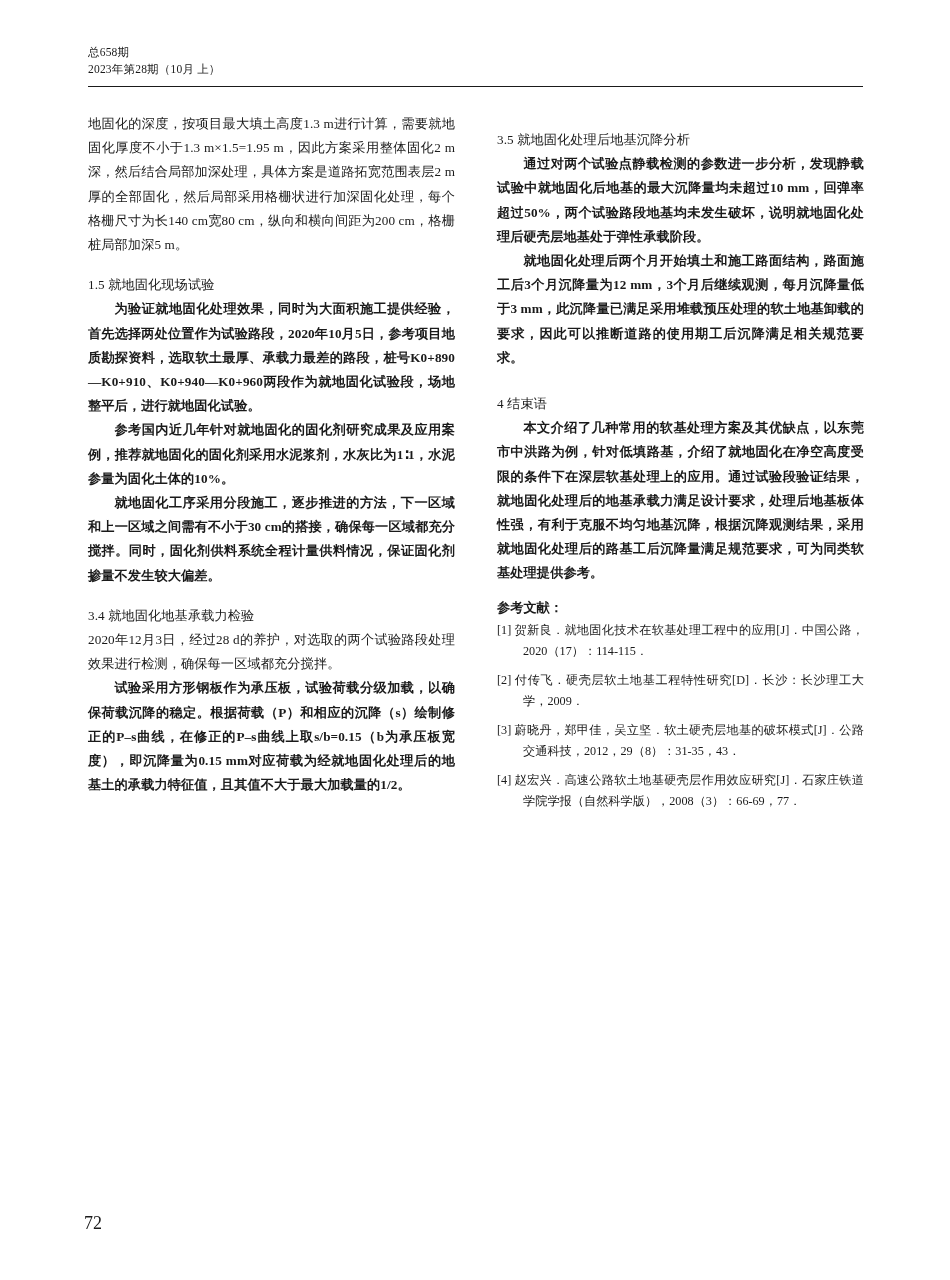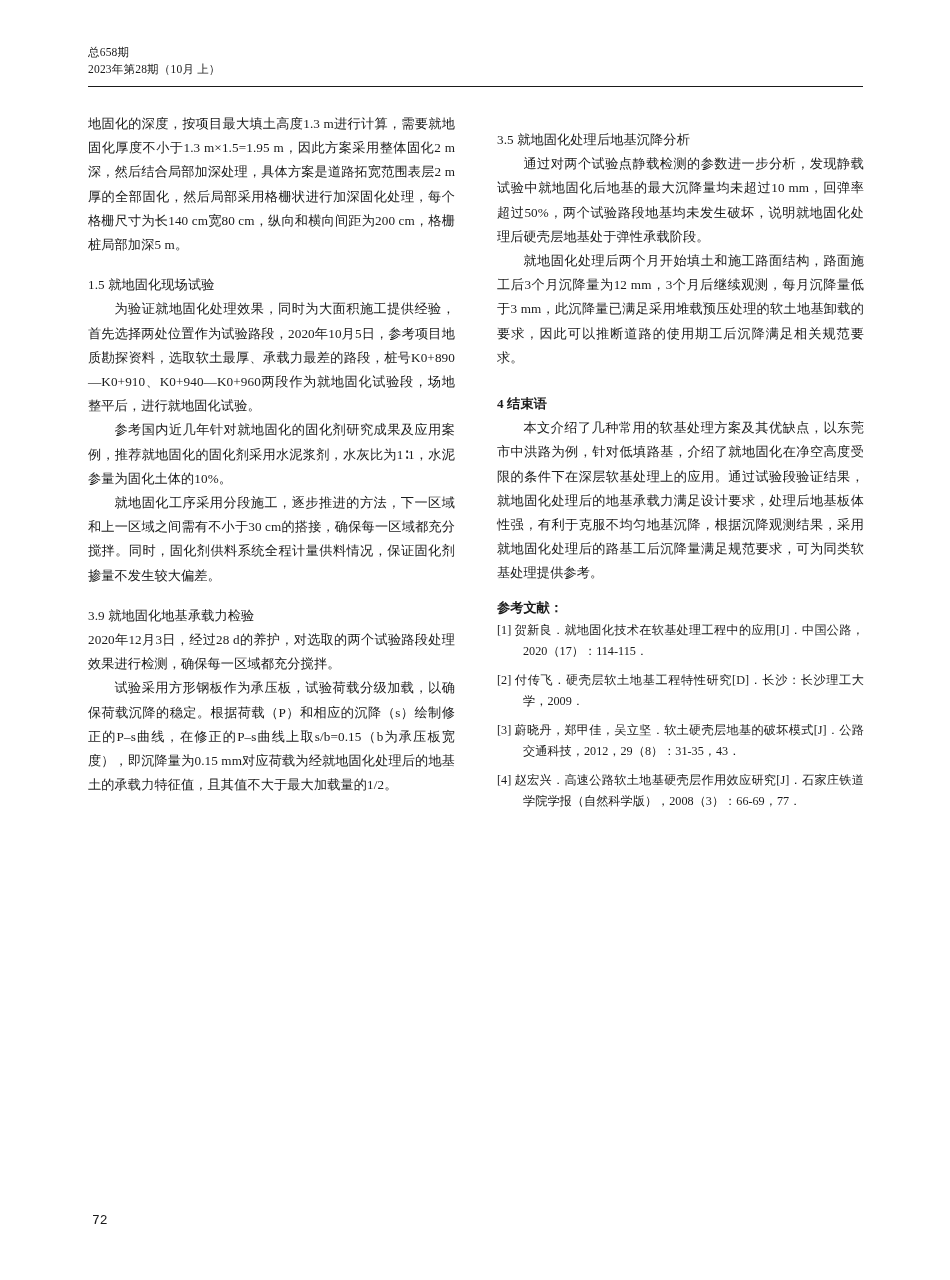--- a/index.html
+++ b/index.html
@@ -51,47 +51,47 @@
     width: 367px;
   }
   p, .h {
     margin: 0;
     font-size: 13.2px;
     line-height: 24.2px;
     text-align: justify;
     text-justify: inter-ideograph;
     letter-spacing: 0.1px;
   }
-  p.indent { text-indent: 2em; }
+  p.indent { text-indent: 2em; font-weight: bold; }
   .h {
     font-weight: normal;
     margin-top: 16px;
   }
-  .h.bold { font-weight: bold; }
+  .h.bold { font-weight: normal; }
   .sec-spacer { height: 6px; }
   .refs-title {
     font-size: 13.2px;
     font-weight: bold;
     line-height: 24px;
     margin-top: 10px;
   }
   .ref {
     font-size: 12.2px;
     line-height: 21.5px;
     text-align: justify;
     padding-left: 26px;
     text-indent: -26px;
     margin-bottom: 7px;
   }
   .pagenum {
     position: absolute;
-    left: 92px;
+    left: 84px;
     top: 1213px;
-    font-size: 13px;
-    font-family: Liberation Mono, monospace;
+    font-size: 18px;
+    font-family: Liberation Serif, serif;
   }
 </style>
 </head>
 <body>
 
 <div class="page">
 
   <div class="header">
     <div>总658期</div>
     <div>2023年第28期（10月 上）</div>
@@ -100,21 +100,21 @@
   <div class="rule"></div>
 
   <div class="columns">
 
     <div class="col">
       <p>地固化的深度，按项目最大填土高度1.3 m进行计算，需要就地固化厚度不小于1.3 m×1.5=1.95 m，因此方案采用整体固化2 m深，然后结合局部加深处理，具体方案是道路拓宽范围表层2 m厚的全部固化，然后局部采用格栅状进行加深固化处理，每个格栅尺寸为长140 cm宽80 cm，纵向和横向间距为200 cm，格栅桩局部加深5 m。</p>
       <div class="h">1.5  就地固化现场试验</div>
       <p class="indent">为验证就地固化处理效果，同时为大面积施工提供经验，首先选择两处位置作为试验路段，2020年10月5日，参考项目地质勘探资料，选取软土最厚、承载力最差的路段，桩号K0+890—K0+910、K0+940—K0+960两段作为就地固化试验段，场地整平后，进行就地固化试验。</p>
       <p class="indent">参考国内近几年针对就地固化的固化剂研究成果及应用案例，推荐就地固化的固化剂采用水泥浆剂，水灰比为1∶1，水泥参量为固化土体的10%。</p>
       <p class="indent">就地固化工序采用分段施工，逐步推进的方法，下一区域和上一区域之间需有不小于30 cm的搭接，确保每一区域都充分搅拌。同时，固化剂供料系统全程计量供料情况，保证固化剂掺量不发生较大偏差。</p>
-      <div class="h">3.9  就地固化地基承载力检验</div>
+      <div class="h">3.4  就地固化地基承载力检验</div>
       <p>2020年12月3日，经过28 d的养护，对选取的两个试验路段处理效果进行检测，确保每一区域都充分搅拌。</p>
       <p class="indent">试验采用方形钢板作为承压板，试验荷载分级加载，以确保荷载沉降的稳定。根据荷载（P）和相应的沉降（s）绘制修正的P–s曲线，在修正的P–s曲线上取s/b=0.15（b为承压板宽度），即沉降量为0.15 mm对应荷载为经就地固化处理后的地基土的承载力特征值，且其值不大于最大加载量的1/2。</p>
     </div>
 
     <div class="col">
       <div class="h">3.5  就地固化处理后地基沉降分析</div>
       <p class="indent">通过对两个试验点静载检测的参数进一步分析，发现静载试验中就地固化后地基的最大沉降量均未超过10 mm，回弹率超过50%，两个试验路段地基均未发生破坏，说明就地固化处理后硬壳层地基处于弹性承载阶段。</p>
       <p class="indent">就地固化处理后两个月开始填土和施工路面结构，路面施工后3个月沉降量为12 mm，3个月后继续观测，每月沉降量低于3 mm，此沉降量已满足采用堆载预压处理的软土地基卸载的要求，因此可以推断道路的使用期工后沉降满足相关规范要求。</p>
       <div class="sec-spacer"></div>
       <div class="h bold">4  结束语</div>

